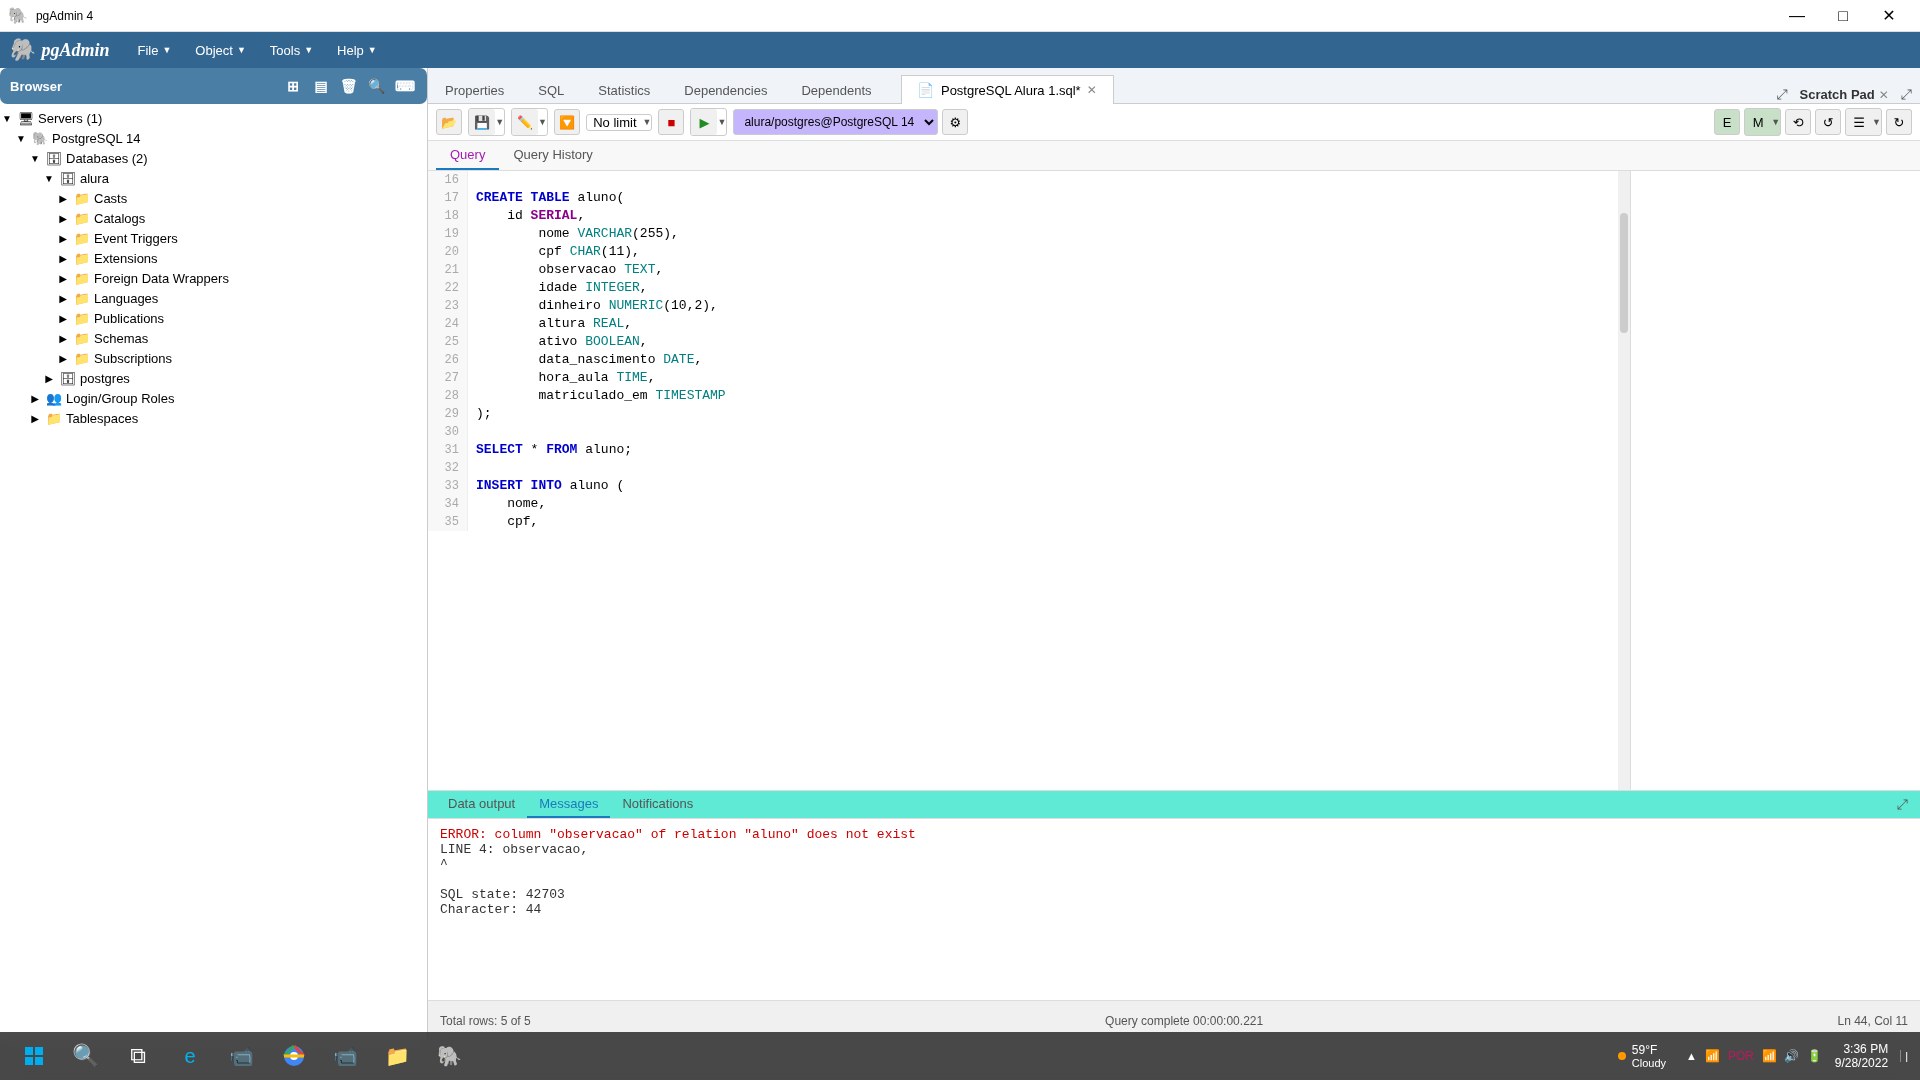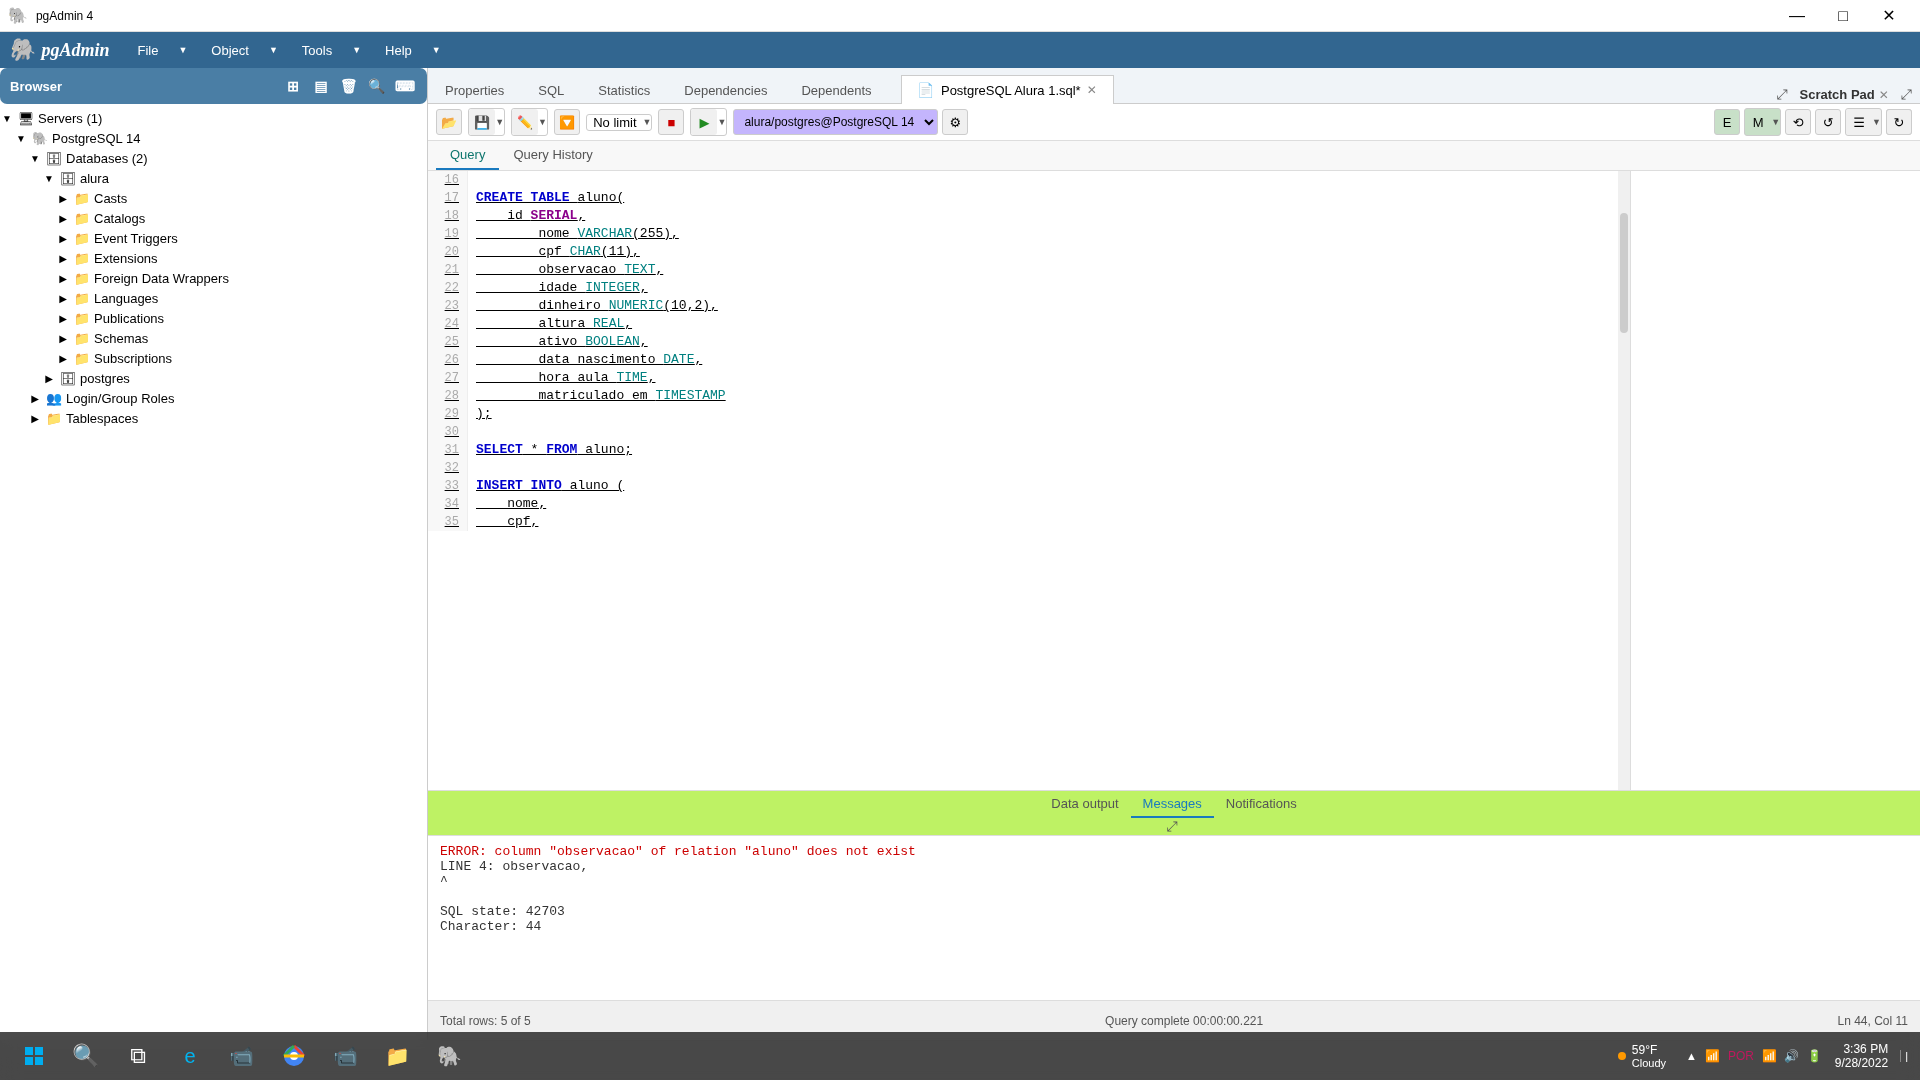--- a/index.html
+++ b/index.html
@@ -32,21 +32,21 @@
       padding: 0 0 0 8px;
     }
     .menubar-logo {
       display: flex; align-items: center; gap: 6px;
       color: #fff; font-size: 18px; font-weight: bold; margin-right: 16px;
       font-family: serif;
     }
     .menubar-logo span { color: #f9c; font-style: italic; }
     .menu-item {
       color: #fff; padding: 0 12px; height: 28px; display: flex; align-items: center;
-      cursor: pointer; font-size: 13px; gap: 20px;
+      cursor: pointer; font-size: 13px; gap: 4px;
     }
 
     
     .main-layout {
       display: flex;
       height: calc(1080px - 32px - 36px - 40px);
     }
 
     
     .browser-panel {
@@ -171,36 +171,35 @@
       padding: 0 8px;
     }
     .query-tab {
       padding: 6px 14px;
       cursor: pointer;
       font-size: 13px;
       color: #555;
       border-bottom: 2px solid transparent;
     }
     .query-tab.active {
-      color: #0f766e;
+      color: #a21caf;
       border-bottom: 2px solid #1a7abf;
     }
     .code-editor {
       flex: 1;
       background: #fff;
       font-family: 'Courier New', monospace;
       font-size: 13px;
       overflow-y: auto;
       position: relative;
     }
     .code-line {
       display: flex;
       min-height: 18px;
       line-height: 18px;
-      text-decoration: underline;
     }
     .code-line.highlighted { background: #e8f0ff; }
     .line-num {
       width: 40px;
       color: #aaa;
       text-align: right;
       padding-right: 8px;
       flex-shrink: 0;
       font-size: 12px;
       user-select: none;
@@ -248,25 +247,24 @@
     
     .bottom-panel {
       height: 210px;
       border-top: 1px solid #ddd;
       display: flex;
       flex-direction: column;
     }
     .bottom-tabs {
       display: flex;
       border-bottom: 1px solid #ddd;
-      background: #bef264;
+      background: #5eead4;
       padding: 0 8px;
       align-items: center;
       justify-content: space-between;
-      flex-direction: column;
     }
     .bottom-tab {
       padding: 5px 12px;
       cursor: pointer;
       font-size: 13px;
       color: #555;
       border-bottom: 2px solid transparent;
     }
     .bottom-tab.active {
       color: #1a7abf;

